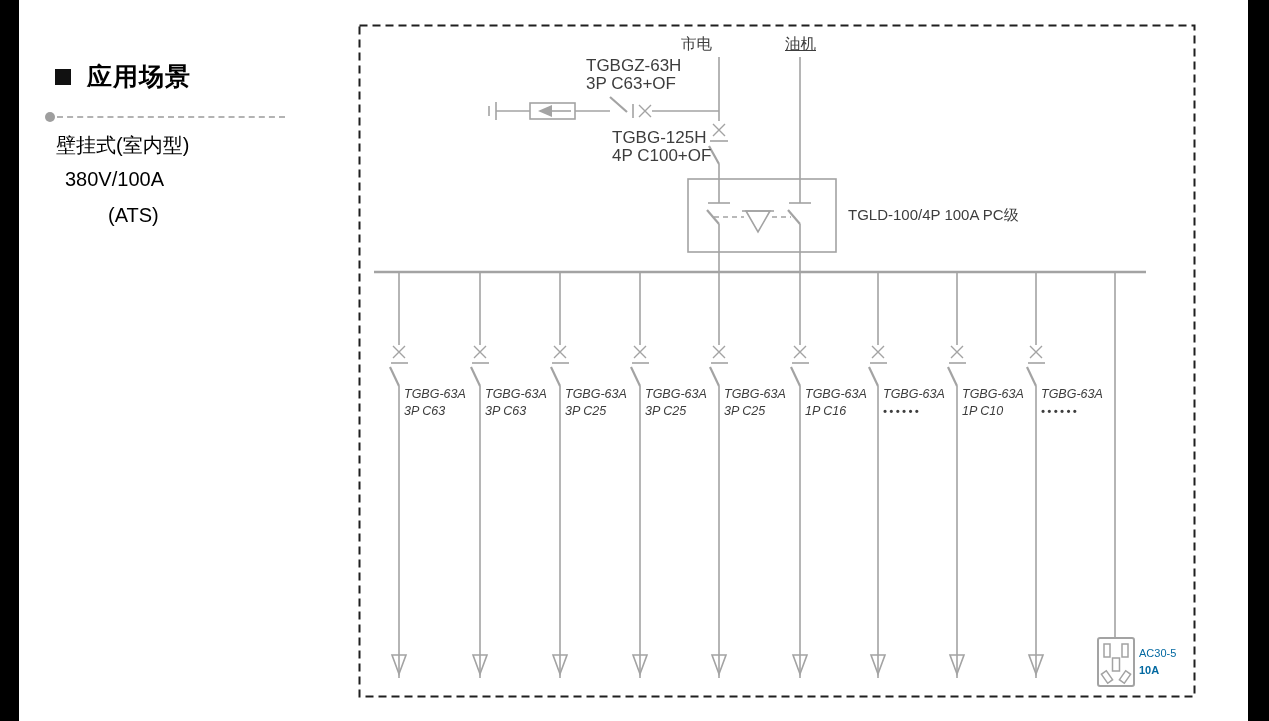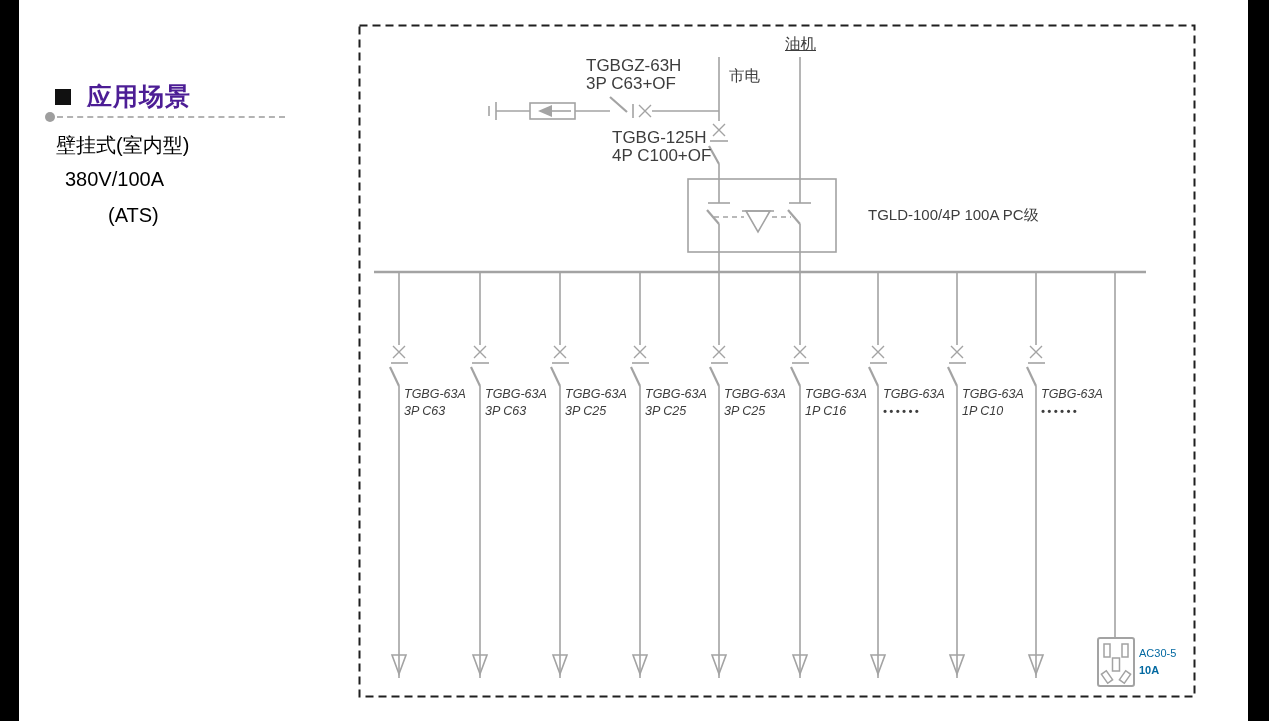--- a/index.html
+++ b/index.html
@@ -7,21 +7,21 @@
     width:1269px;height:721px;position:relative;overflow:hidden;
     background:#ffffff;
     font-family:"Liberation Sans","DejaVu Sans",sans-serif;
   }
   .edge-bar{position:absolute;top:0;height:721px;background:#000;}
   .edge-bar.left{left:0;width:19px;}
   .edge-bar.right{left:1248px;width:21px;}
 
   
   .panel-title{position:absolute;left:55px;top:60px;display:flex;align-items:center;gap:16px;
-    font-size:25px;font-weight:bold;color:#4c1d95;letter-spacing:1px;white-space:nowrap;margin-top:20px;}
+    font-size:25px;font-weight:bold;color:#000000;letter-spacing:1px;white-space:nowrap;}
   .title-square{width:16px;height:16px;background:#111;flex:0 0 auto;}
   .divider{position:absolute;left:45px;top:112px;width:240px;display:flex;align-items:center;}
   .divider .dot{width:10px;height:10px;border-radius:50%;background:#9e9e9e;flex:0 0 auto;}
   .divider .dash{flex:1;border-top:2px dashed #b3b3b3;margin-left:2px;}
   .panel-line{position:absolute;color:#000000;font-size:20px;white-space:nowrap;}
   .pl0{left:56px;top:132px;}
   .pl1{left:65px;top:168px;}
   .pl2{left:108px;top:204px;}
 
   
@@ -130,34 +130,34 @@
   <use href="#branch-sym" x="122"></use>
   <use href="#branch-sym" x="202"></use>
   <use href="#branch-sym" x="282"></use>
   <use href="#branch-sym" x="361"></use>
   <use href="#branch-sym" x="442"></use>
   <use href="#branch-sym" x="520"></use>
   <use href="#branch-sym" x="599"></use>
   <use href="#branch-sym" x="678"></use>
 </svg>
 
-<div class="dlabel src" style="left:729px;top:34px;margin-top:32px;">市电</div>
+<div class="dlabel src" style="left:681px;top:34px;">市电</div>
 <div class="dlabel src" style="left:785px;top:34px;text-decoration:underline;">油机</div>
 
 <div class="dlabel two-line" style="left:586px;top:57px;">
   <div>TGBGZ-63H</div>
   <div>3P C63+OF</div>
 </div>
 
 <div class="dlabel two-line" style="left:612px;top:129px;">
   <div>TGBG-125H</div>
   <div>4P C100+OF</div>
 </div>
 
-<div class="dlabel" style="left:848px;top:206px;font-size:15px;margin-left:20px;">TGLD-100/4P 100A PC级</div>
+<div class="dlabel" style="left:848px;top:206px;font-size:15px;">TGLD-100/4P 100A PC级</div>
 
 <div class="blabel" style="left:404px;top:386px;">
   <div>TGBG-63A</div>
   <div>3P C63</div>
 </div>
 <div class="blabel" style="left:485px;top:386px;">
   <div>TGBG-63A</div>
   <div>3P C63</div>
 </div>
 <div class="blabel" style="left:565px;top:386px;">

